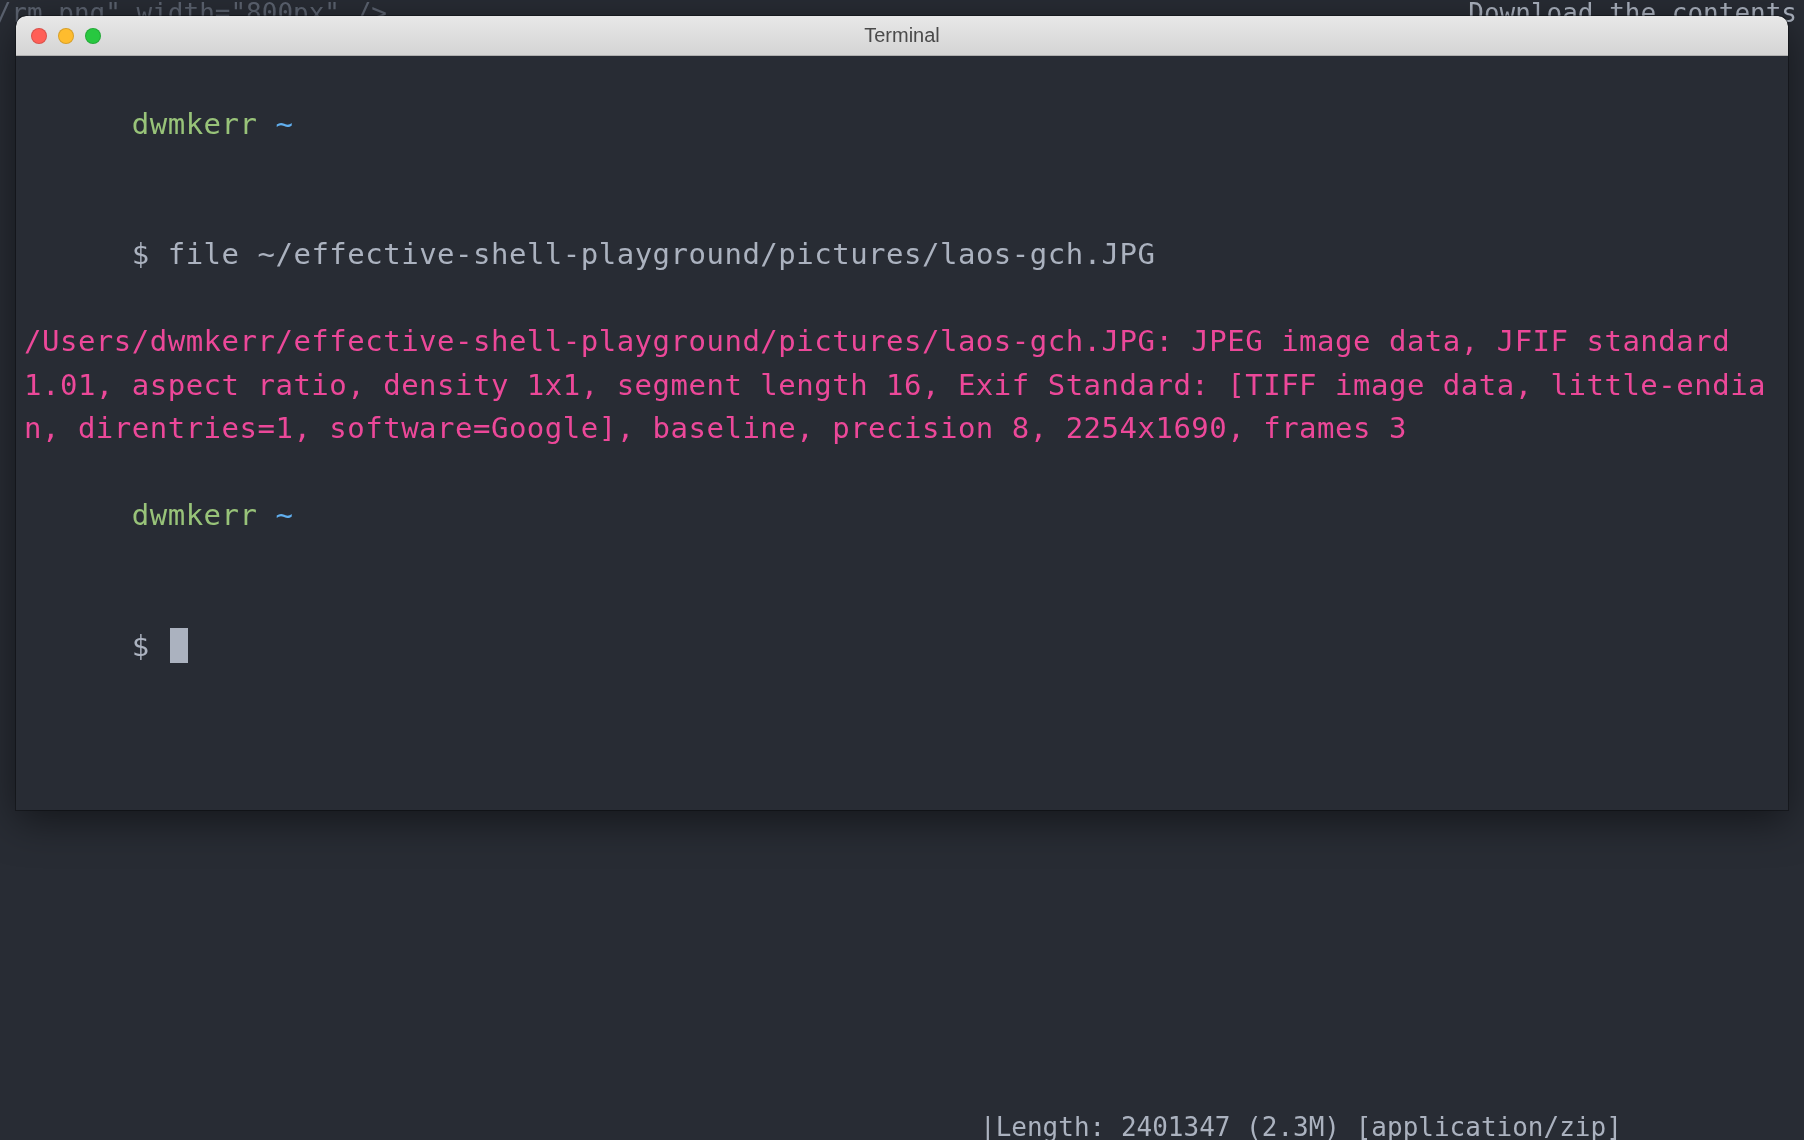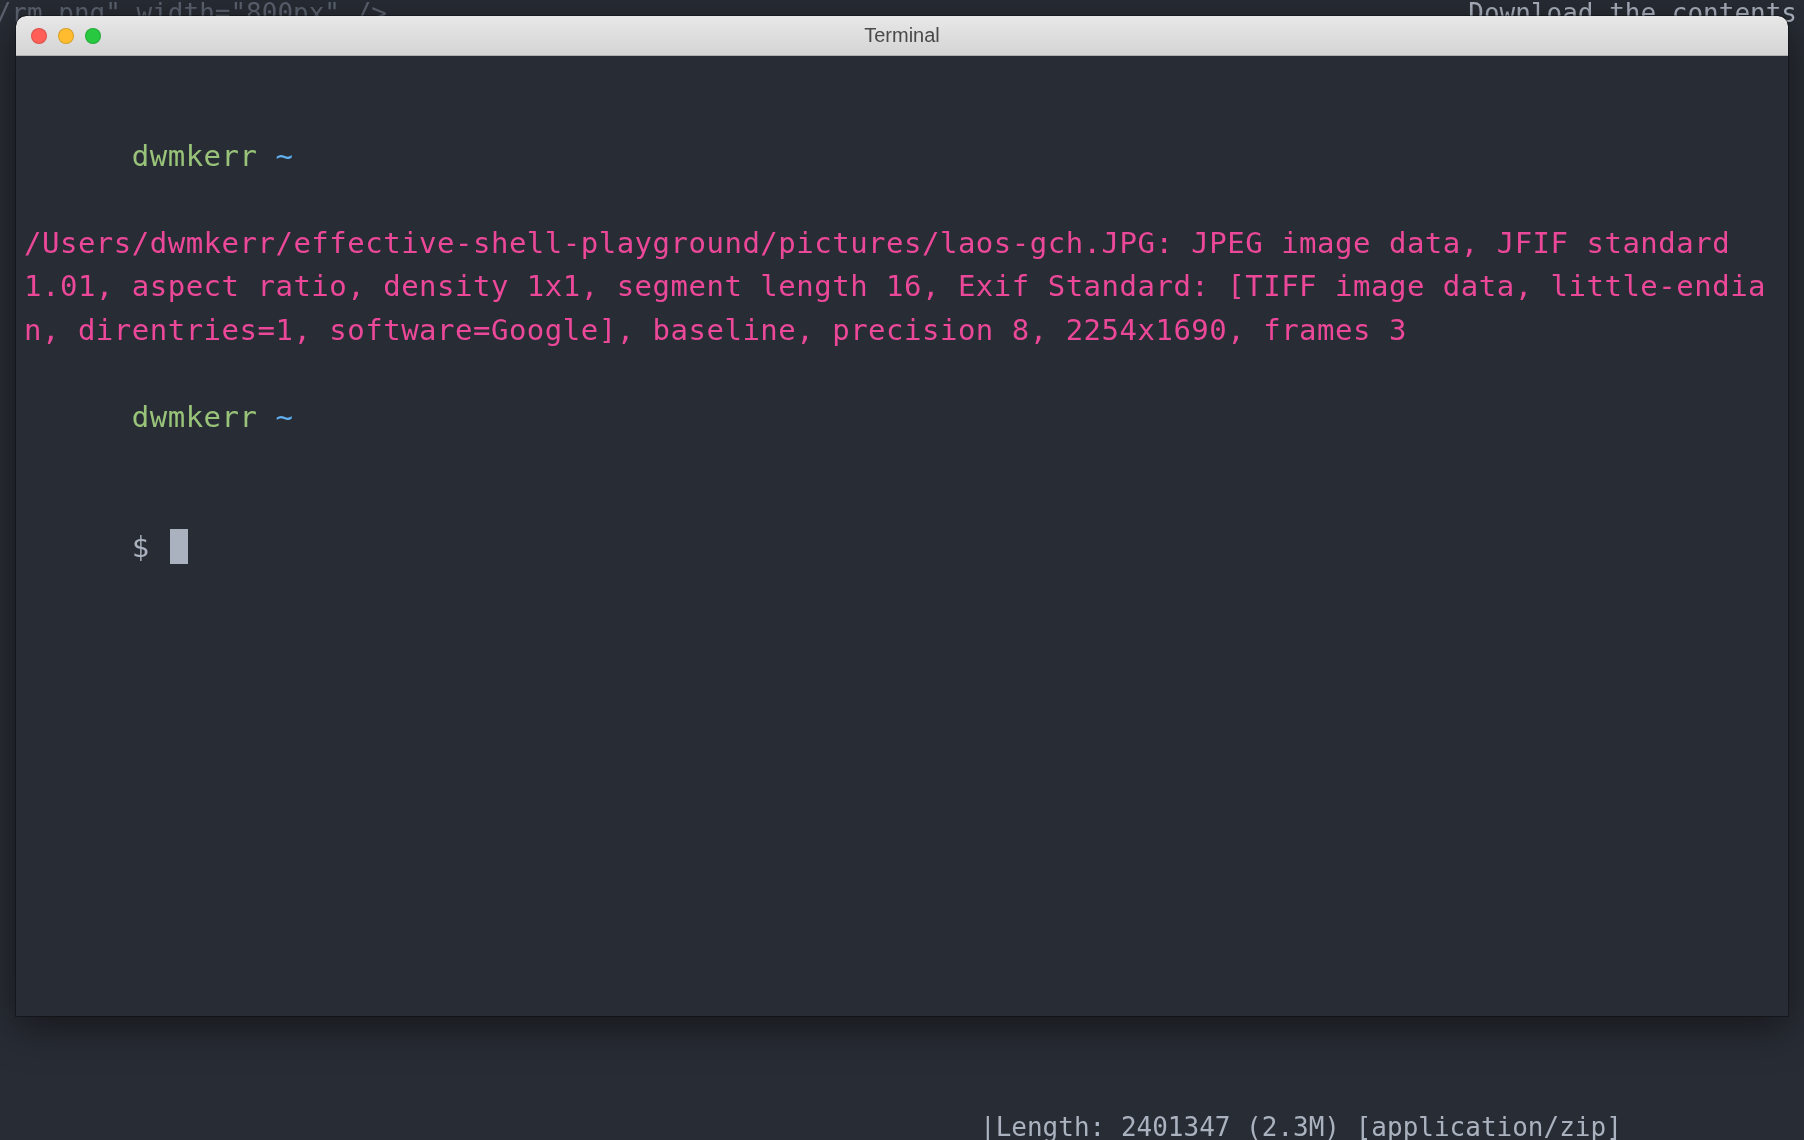--- a/index.html
+++ b/index.html
@@ -41,21 +41,21 @@
       bottom: -2px;
       left: 980px;
       color: #abb2bf;
     }
 
     .terminal-window {
       position: absolute;
       top: 16px;
       left: 16px;
       width: 1772px;
-      height: 1000px;
+      height: 794px;
       background: #282c34;
       border-radius: 10px 10px 0 0;
       box-shadow: 0 10px 40px rgba(0, 0, 0, 0.5), 0 0 0 1px rgba(0,0,0,0.3);
       overflow: hidden;
       z-index: 10;
     }
 
     .title-bar {
       height: 40px;
       background: linear-gradient(to bottom, #e8e8e8, #d4d4d4);
@@ -101,21 +101,20 @@
       font-family: -apple-system, BlinkMacSystemFont, 'Helvetica Neue', sans-serif;
       font-weight: 400;
     }
 
     .terminal-content {
       padding: 3px 8px;
       font-size: 29px;
       line-height: 1.5;
       color: #abb2bf;
       letter-spacing: 0.5px;
-      margin-top: 32px;
     }
 
     .prompt-user {
       color: #98c379;
     }
 
     .prompt-path {
       color: #61afef;
     }
 
@@ -161,20 +160,23 @@
       <div class="traffic-light yellow"></div>
       <div class="traffic-light green"></div>
     </div>
     <div class="window-title">Terminal</div>
   </div>
 
   <div class="terminal-content">
     <div class="line">
       <span class="prompt-user">dwmkerr</span><span class="prompt-user"> </span><span class="prompt-path">~</span>
     </div>
+    <div class="line">
+      <span class="prompt-symbol">$</span><span> </span><span class="command-text">file ~/effective-shell-playground/pictures/laos-gch.JPG</span>
+    </div>
     <div class="line output-text">/Users/dwmkerr/effective-shell-playground/pictures/laos-gch.JPG: JPEG image data, JFIF standard 1.01, aspect ratio, density 1x1, segment length 16, Exif Standard: [TIFF image data, little-endian, direntries=1, software=Google], baseline, precision 8, 2254x1690, frames 3</div>
     <div class="line">
       <span class="prompt-user">dwmkerr</span><span class="prompt-user"> </span><span class="prompt-path">~</span>
     </div>
     <div class="line">
       <span class="prompt-symbol">$</span><span> </span><span class="cursor-block"></span>
     </div>
   </div>
 </div>
 

